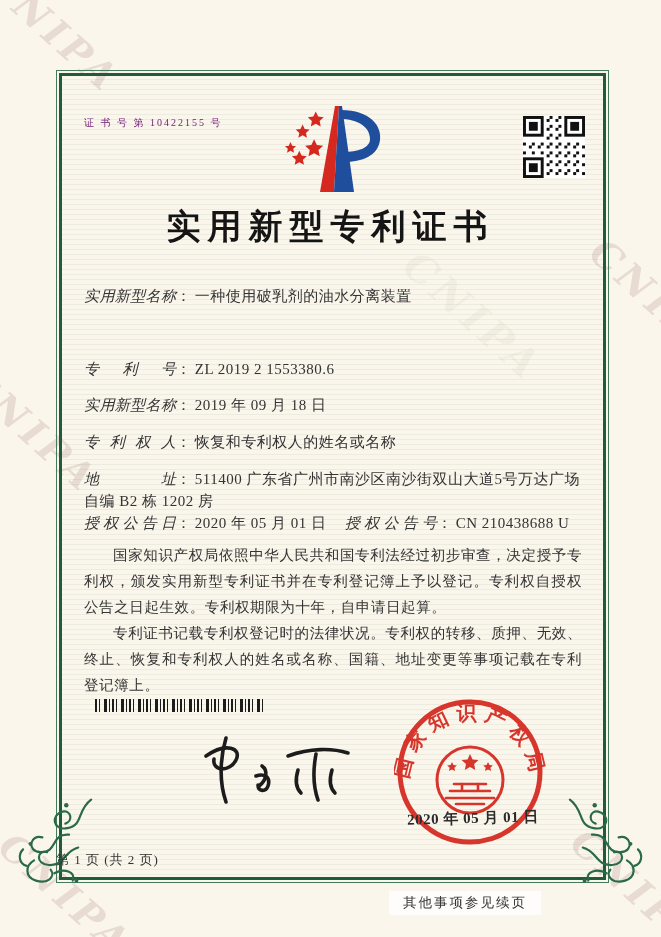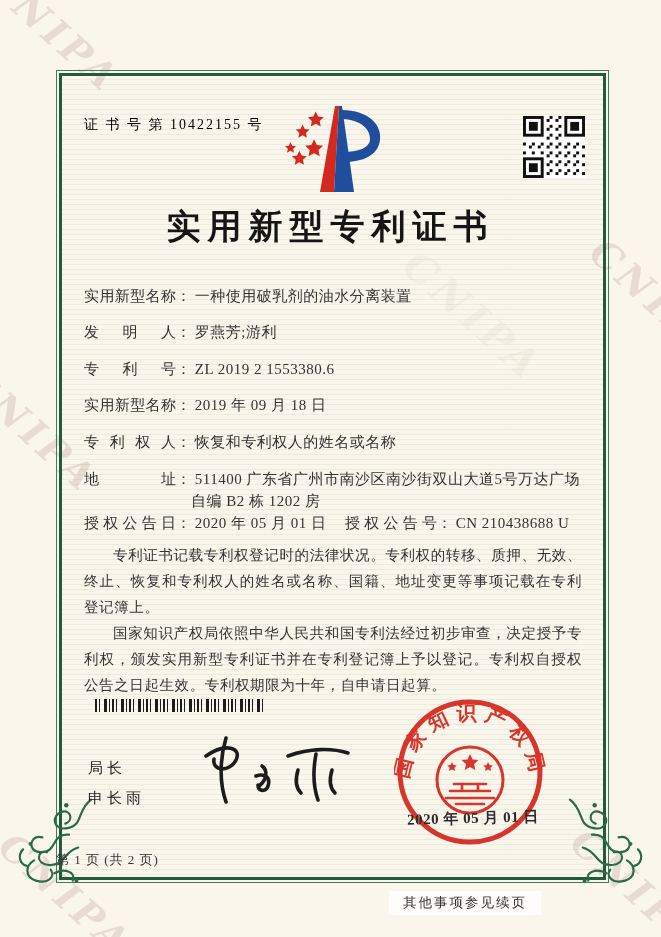--- a/index.html
+++ b/index.html
@@ -19,30 +19,30 @@
   
   .frame-outer{position:absolute;left:56px;top:70px;width:551px;height:811px;z-index:1;
                border:1px solid #45795d;}
   .frame-inner{position:absolute;inset:2px;border:3px solid #1f5b3c;}
   .frame-texture{position:absolute;left:60px;top:74px;width:543px;height:803px;z-index:0;
      background:repeating-linear-gradient(180deg,rgba(130,165,135,0.13) 0 1px,rgba(0,0,0,0) 1px 5px);}
   .corner{position:absolute;z-index:2;width:92px;height:92px;}
   .corner.c-bl{left:12px;top:796px;}
   .corner.c-br{left:557px;top:796px;transform:scaleX(-1);}
   
-  .certno{position:absolute;left:84px;top:116px;z-index:2;font-size:14px;letter-spacing:2px;color:#000000;}
+  .certno{position:absolute;left:84px;top:116px;z-index:2;font-size:10px;letter-spacing:2px;color:#701a75;}
   .logo{position:absolute;left:278px;top:100px;width:110px;height:98px;z-index:2;}
   .qr{position:absolute;left:523px;top:116px;width:62px;height:62px;z-index:2;background:#fff;}
   .title{position:absolute;left:0;top:204px;width:661px;z-index:2;text-align:center;
          font-size:34px;font-weight:bold;letter-spacing:7px;color:#151515;}
   
   .row{position:absolute;left:84px;z-index:2;font-size:15px;color:#333;white-space:nowrap;}
-  .flabel{display:inline-block;width:92px;text-align:justify;text-align-last:justify;vertical-align:top;}
+  .flabel{display:inline-block;width:92px;text-align:justify;text-align-last:justify;vertical-align:top;font-style:italic;}
   .fvalue{letter-spacing:0.5px;}
-  .addr2{display:block;margin-left:107px;margin-top:3px;letter-spacing:0.5px;}
+  .addr2{display:block;margin-top:3px;letter-spacing:0.5px;}
   .row2col .col2{position:absolute;left:261px;top:0;white-space:nowrap;}
   
   .body-text{position:absolute;left:84px;top:542px;width:498px;z-index:2;font-size:14.5px;
              line-height:1.8;color:#333;text-align:justify;letter-spacing:0.6px;}
   .body-text p{margin:0;text-indent:2em;}
   
   .barcode{position:absolute;left:95px;top:699px;width:170px;height:13px;z-index:2;
      background:repeating-linear-gradient(90deg,#1c1c1c 0 2px,transparent 2px 4px,#1c1c1c 4px 5px,
        transparent 5px 9px,#1c1c1c 9px 12px,transparent 12px 14px,#1c1c1c 14px 15px,transparent 15px 17px);}
   .director{position:absolute;left:88px;top:753px;z-index:2;font-size:15px;letter-spacing:4px;color:#222;line-height:30px;}
@@ -189,24 +189,20 @@
       <rect x="20" y="16" width="1" height="1" fill="#111"></rect>
       <rect x="20" y="19" width="1" height="1" fill="#111"></rect>
     </svg>
 
   <div class="title">实用新型专利证书</div>
 
   <div class="row" style="top:287px">
     <span class="flabel">实用新型名称</span><span>：</span>
     <span class="fvalue">一种使用破乳剂的油水分离装置</span>
   </div>
-  <div class="row" style="top:323px">
-    <span class="flabel">发明人</span><span>：</span>
-    <span class="fvalue">罗燕芳;游利</span>
-  </div>
   <div class="row" style="top:360px">
     <span class="flabel">专利号</span><span>：</span>
     <span class="fvalue">ZL 2019 2 1553380.6</span>
   </div>
   <div class="row" style="top:396px">
     <span class="flabel">实用新型名称</span><span>：</span>
     <span class="fvalue">2019 年 09 月 18 日</span>
   </div>
   <div class="row" style="top:433px">
     <span class="flabel">专利权人</span><span>：</span>
@@ -220,30 +216,26 @@
   <div class="row row2col" style="top:514px">
     <span class="flabel">授权公告日</span><span>：</span>
     <span class="fvalue">2020 年 05 月 01 日</span>
     <span class="col2">
       <span class="flabel">授权公告号</span><span>：</span>
       <span class="fvalue">CN 210438688 U</span>
     </span>
   </div>
 
   <div class="body-text">
+    <p>国家知识产权局依照中华人民共和国专利法经过初步审查，决定授予专利权，颁发实用新型专利证书并在专利登记簿上予以登记。专利权自授权公告之日起生效。专利权期限为十年，自申请日起算。</p>
     <p>专利证书记载专利权登记时的法律状况。专利权的转移、质押、无效、终止、恢复和专利权人的姓名或名称、国籍、地址变更等事项记载在专利登记簿上。</p>
-    <p>国家知识产权局依照中华人民共和国专利法经过初步审查，决定授予专利权，颁发实用新型专利证书并在专利登记簿上予以登记。专利权自授权公告之日起生效。专利权期限为十年，自申请日起算。</p>
   </div>
 
   <div class="barcode"></div>
 
-  <div class="director">
-    <div>局长</div>
-    <div>申长雨</div>
-  </div>
   <svg class="signature" viewBox="0 0 170 92">
     <g fill="none" stroke="#1c1c1c" stroke-width="3.6" stroke-linecap="round">
       <path d="M34,12 C28,32 27,56 34,76"></path>
       <path d="M14,30 C34,16 50,22 44,34 C38,46 20,46 22,33"></path>
       <path d="M70,40 C76,44 75,54 67,60"></path>
       <path d="M64,50 C72,47 79,51 76,60 C74,66 66,66 66,59"></path>
       <path d="M96,30 C118,22 140,22 156,27"></path>
       <path d="M124,28 C121,44 121,60 126,74"></path>
       <path d="M106,44 C103,54 104,62 109,67"></path>
       <path d="M140,44 C137,54 138,62 143,67"></path>

